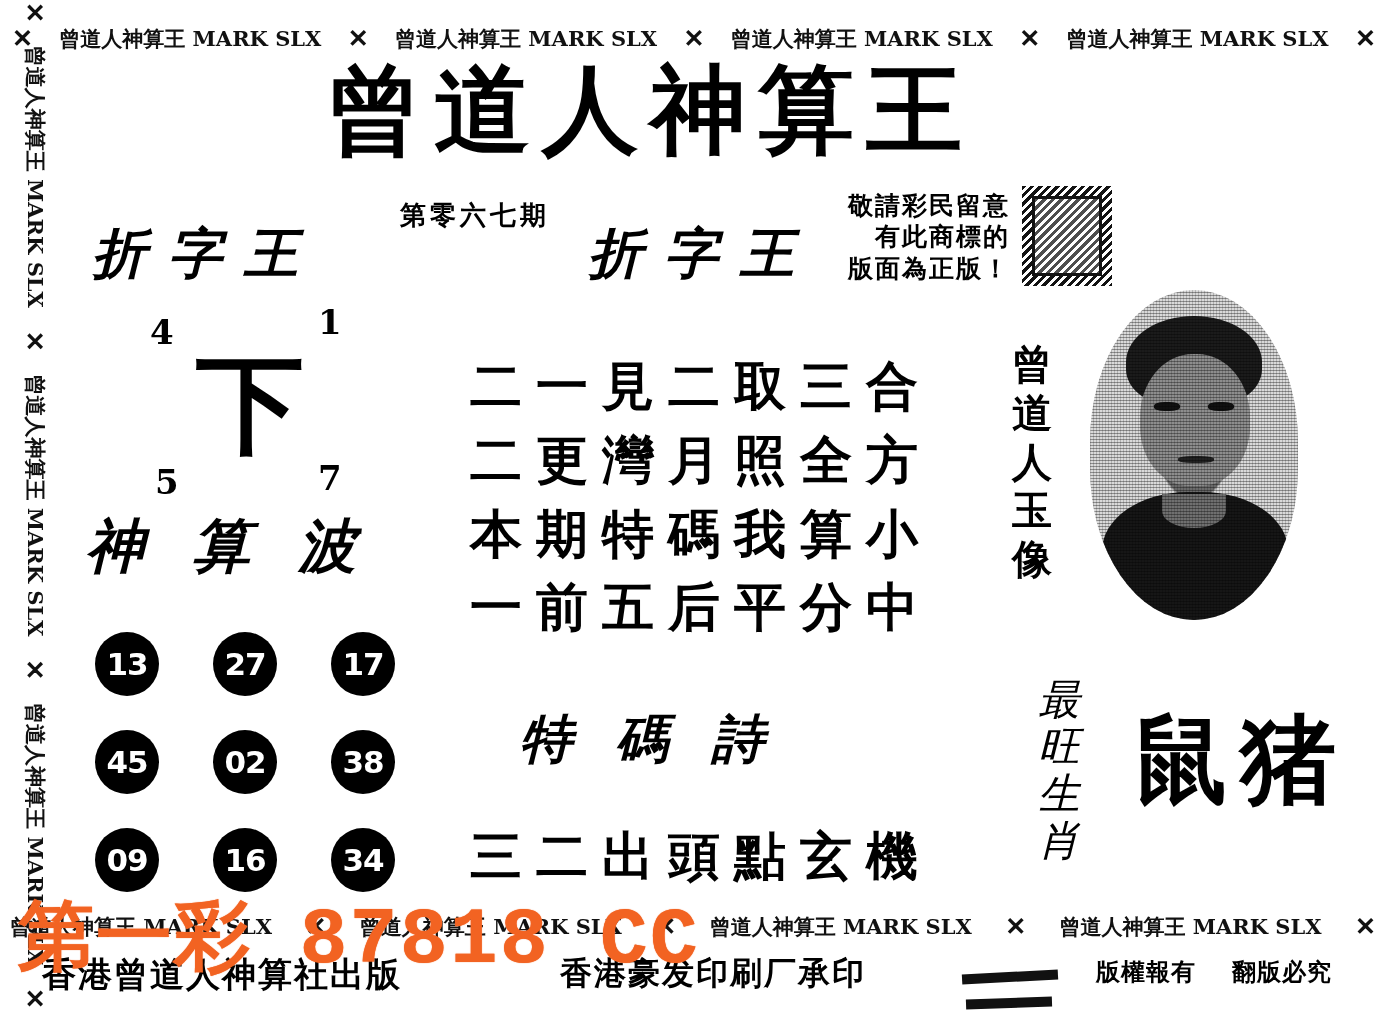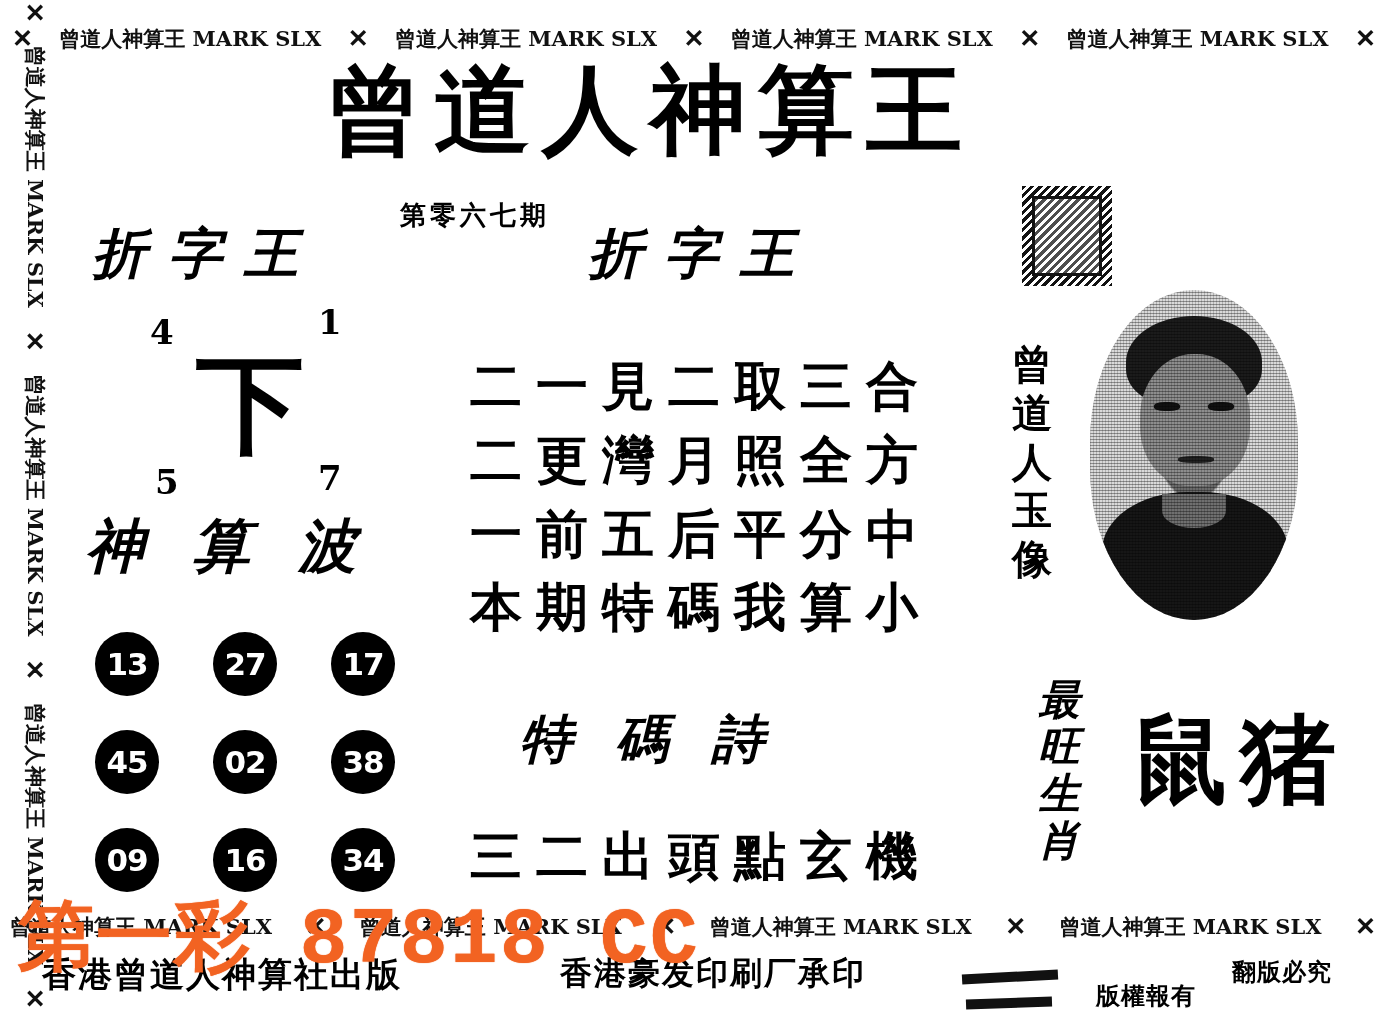--- a/index.html
+++ b/index.html
@@ -311,21 +311,21 @@
     border-radius: 0 0 50% 50%;
   }
 
   
   .zodiac-label {
     position: absolute;
     top: 676px;
     left: 1032px;
     width: 54px;
     font-family: "DejaVu Serif", serif;
-    font-weight: bold;
+    font-weight: normal;
     font-style: italic;
     font-size: 42px;
     line-height: 1.12;
     text-align: center;
   }
   .zodiac-animals {
     position: absolute;
     top: 712px;
     left: 1132px;
     font-family: "DejaVu Serif", serif;
@@ -355,21 +355,20 @@
     letter-spacing: 2px;
   }
   .footer-right-1 {
     position: absolute;
     top: 956px;
     left: 1096px;
     font-family: "DejaVu Serif", serif;
     font-weight: bold;
     font-size: 24px;
     letter-spacing: 1px;
-    margin-top: 24px;
   }
   .footer-right-2 {
     position: absolute;
     top: 956px;
     left: 1232px;
     font-family: "DejaVu Serif", serif;
     font-weight: bold;
     font-size: 24px;
     letter-spacing: 1px;
   }
@@ -455,20 +454,25 @@
     <span class="xmark">✕</span>
   </div>
 
   <div class="main-title">曾道人神算王</div>
 
   <div class="issue-no">第零六七期</div>
 
   <div class="chaizi chaizi-left">折字王</div>
   <div class="chaizi chaizi-right">折字王</div>
 
+  <div class="notice">
+    <div>敬請彩民留意</div>
+    <div>有此商標的</div>
+    <div>版面為正版！</div>
+  </div>
 
   <div class="seal">
     <div class="seal-inner"></div>
   </div>
 
   <div class="corner-num cn-4">4</div>
   <div class="corner-num cn-1">1</div>
   <div class="corner-num cn-5">5</div>
   <div class="corner-num cn-7">7</div>
   <div class="big-xia">下</div>
@@ -483,22 +487,22 @@
     <div class="ball">02</div>
     <div class="ball">38</div>
     <div class="ball">09</div>
     <div class="ball">16</div>
     <div class="ball">34</div>
   </div>
 
   <div class="verse">
     <div>二一見二取三合</div>
     <div>二更灣月照全方</div>
+    <div>本期特碼我算小</div>
     <div>一前五后平分中</div>
-    <div>本期特碼我算小</div>
   </div>
 
   <div class="temashi">特碼詩</div>
   <div class="tema-line">三二出頭點玄機</div>
 
   <div class="portrait-caption">曾道人玉像</div>
 
   <div class="portrait">
     <div class="hair"></div>
     <div class="face"></div>

